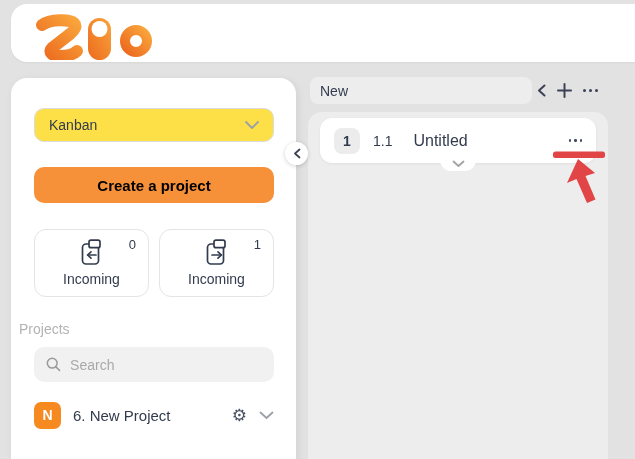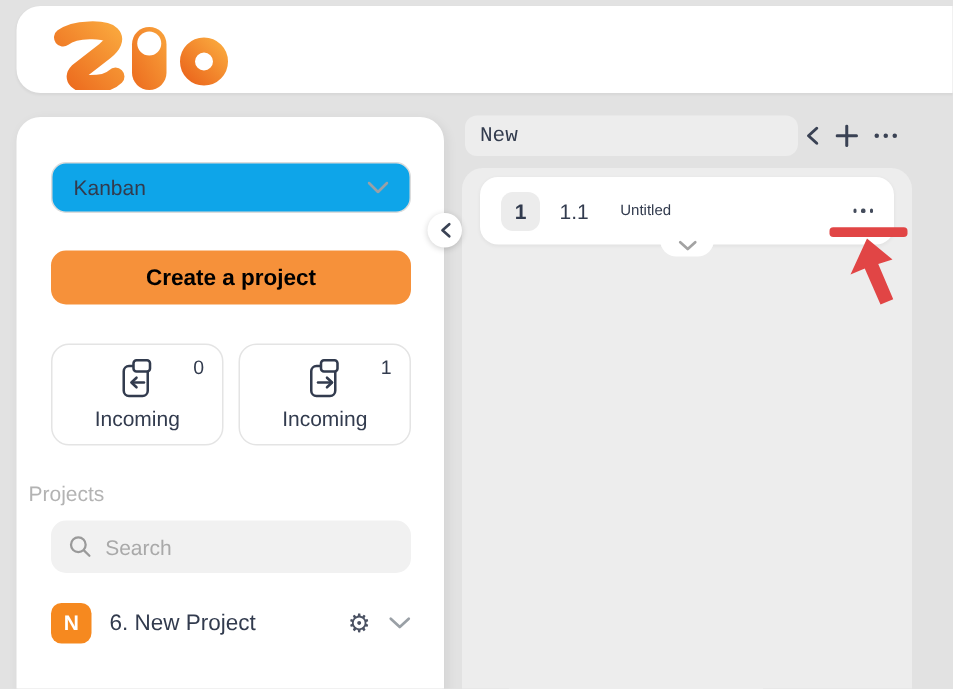--- a/index.html
+++ b/index.html
@@ -6,49 +6,49 @@
   html,body { width:635px; height:459px; overflow:hidden; }
   body { background:#e2e2e2; font-family:"Liberation Sans", sans-serif; color:#323b4e; position:relative; }
   .abs { position:absolute; }
 
   
   .header { left:11px; top:4px; right:-18px; height:58px; background:#fff; border-radius:16px; box-shadow:0 1px 2px rgba(0,0,0,.05); }
   .logo { left:19px; top:6px; cursor:pointer; }
 
   
   .sidebar { left:11px; top:78px; width:285px; bottom:-20px; background:#fff; border-radius:16px; box-shadow:2px 2px 8px rgba(0,0,0,.07); }
-  .select { left:23px; top:30px; width:240px; height:34px; border:1px solid #dcdcdc; border-radius:10px; display:flex; align-items:center; padding:0 14px; font-size:14px; cursor:pointer; background:#0ea5e9; }
+  .select { left:23px; top:30px; width:240px; height:34px; border:1px solid #dcdcdc; border-radius:10px; display:flex; align-items:center; padding:0 14px; font-size:14px; cursor:pointer; background:#fde047; }
   .select .val { flex:1; font-weight:500; }
   .btn-primary { left:23px; top:89px; width:240px; height:36px; background:#f6913a; border:none; border-radius:10px; color:#000000; font-weight:700; font-size:15px; font-family:inherit; cursor:pointer; }
   .trays { left:23px; top:151px; width:240px; display:flex; gap:10px; }
   .tray { position:relative; width:115px; height:68px; border:1px solid #e4e4e4; border-radius:12px; background:#fff; display:flex; flex-direction:column; align-items:center; justify-content:flex-end; padding-bottom:9px; cursor:pointer; }
   .tray .cnt { position:absolute; top:7px; right:12px; font-size:13px; font-weight:500; }
   .tray .ticon { position:absolute; top:9px; left:50%; transform:translateX(-50%); }
   .tray .tlabel { font-size:14px; }
   .sec-label { left:8px; top:243px; font-size:14px; color:#b3b3b3; }
   .search { left:23px; top:269px; width:240px; height:35px; background:#f1f1f1; border-radius:10px; display:flex; align-items:center; padding:0 12px; gap:9px; }
   .search input { border:none; outline:none; background:transparent; font-size:14px; font-family:inherit; color:#7f1d1d; width:100%; }
   .search input::placeholder { color:#a9a9a9; }
   .proj-row { left:23px; top:322px; width:240px; height:30px; display:flex; align-items:center; gap:12px; cursor:pointer; }
   .proj-badge { width:27px; height:27px; background:#f6891f; border-radius:7px; color:#fff; font-weight:700; font-size:14px; display:flex; align-items:center; justify-content:center; }
   .proj-name { font-size:15px; font-weight:500; flex:1; }
   .gear { font-size:17px; color:#4b5263; cursor:pointer; line-height:1; }
   .collapse { left:285px; top:142px; width:23px; height:23px; background:#fff; border-radius:50%; box-shadow:0 1px 4px rgba(0,0,0,.18); display:flex; align-items:center; justify-content:center; cursor:pointer; z-index:5; }
 
   
   .column { left:308px; top:112px; width:300px; bottom:-20px; background:#ededed; border-radius:14px; }
-  .col-titlebar { left:310px; top:77px; width:222px; height:27px; background:#ededed; border-radius:8px; display:flex; align-items:center; padding:0 10px; font-size:14px; font-weight:500; color:#333c4e; cursor:text;font-family:Liberation Mono, monospace; }
+  .col-titlebar { left:310px; top:77px; width:222px; height:27px; background:#ededed; border-radius:8px; display:flex; align-items:center; padding:0 10px; font-size:14px; font-weight:500; color:#333c4e; cursor:text; }
   .col-tools { left:537px; top:77px; height:27px; display:flex; align-items:center; gap:11px; }
   .icon-btn { cursor:pointer; display:flex; align-items:center; }
   .dots { display:flex; gap:3px; cursor:pointer; }
   .dots i { width:3px; height:3px; border-radius:50%; background:#3a4254; }
   .card { position:absolute; left:12px; top:6px; width:276px; height:45px; background:#fff; border-radius:12px; box-shadow:0 1px 3px rgba(0,0,0,.06); display:flex; align-items:center; padding:0 14px; cursor:pointer; }
   .card-badge { width:26px; height:26px; background:#ececec; border-radius:8px; display:flex; align-items:center; justify-content:center; font-size:14px; font-weight:700; margin-right:13px; }
   .card-code { font-size:14px; margin-right:21px; }
-  .card-title { font-size:10px; }
+  .card-title { font-size:16px; }
   .card .dots { margin-left:auto; }
   .card .dots i { width:2.5px; height:2.5px; background:#444c5c; }
   .expand-tab { position:absolute; left:50%; bottom:-8px; transform:translateX(-50%); width:36px; height:16px; background:#fff; border-radius:0 0 11px 11px; display:flex; align-items:flex-end; justify-content:center; padding-bottom:3px; cursor:pointer; }
 
   .annot { left:0; top:0; width:635px; height:459px; z-index:50; pointer-events:none; }
 </style>
 </head>
 <body>
 
 <div class="abs header">

